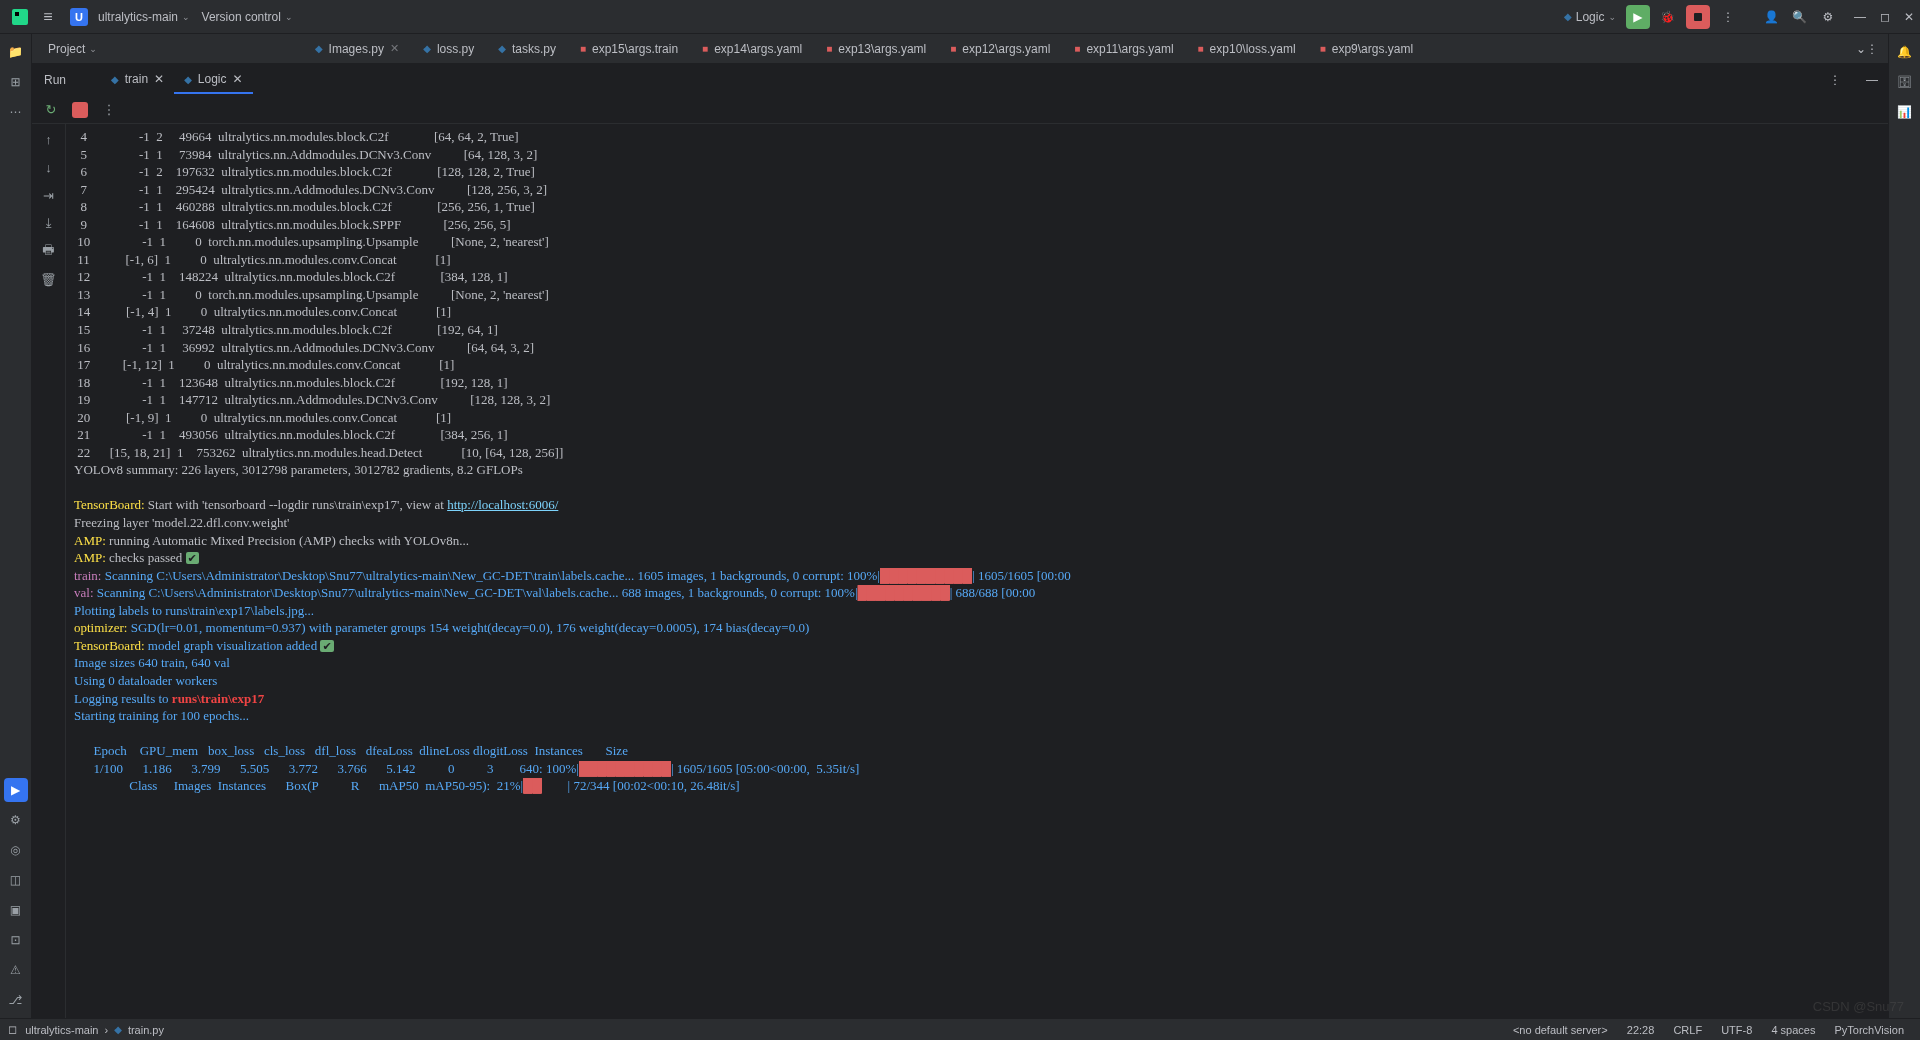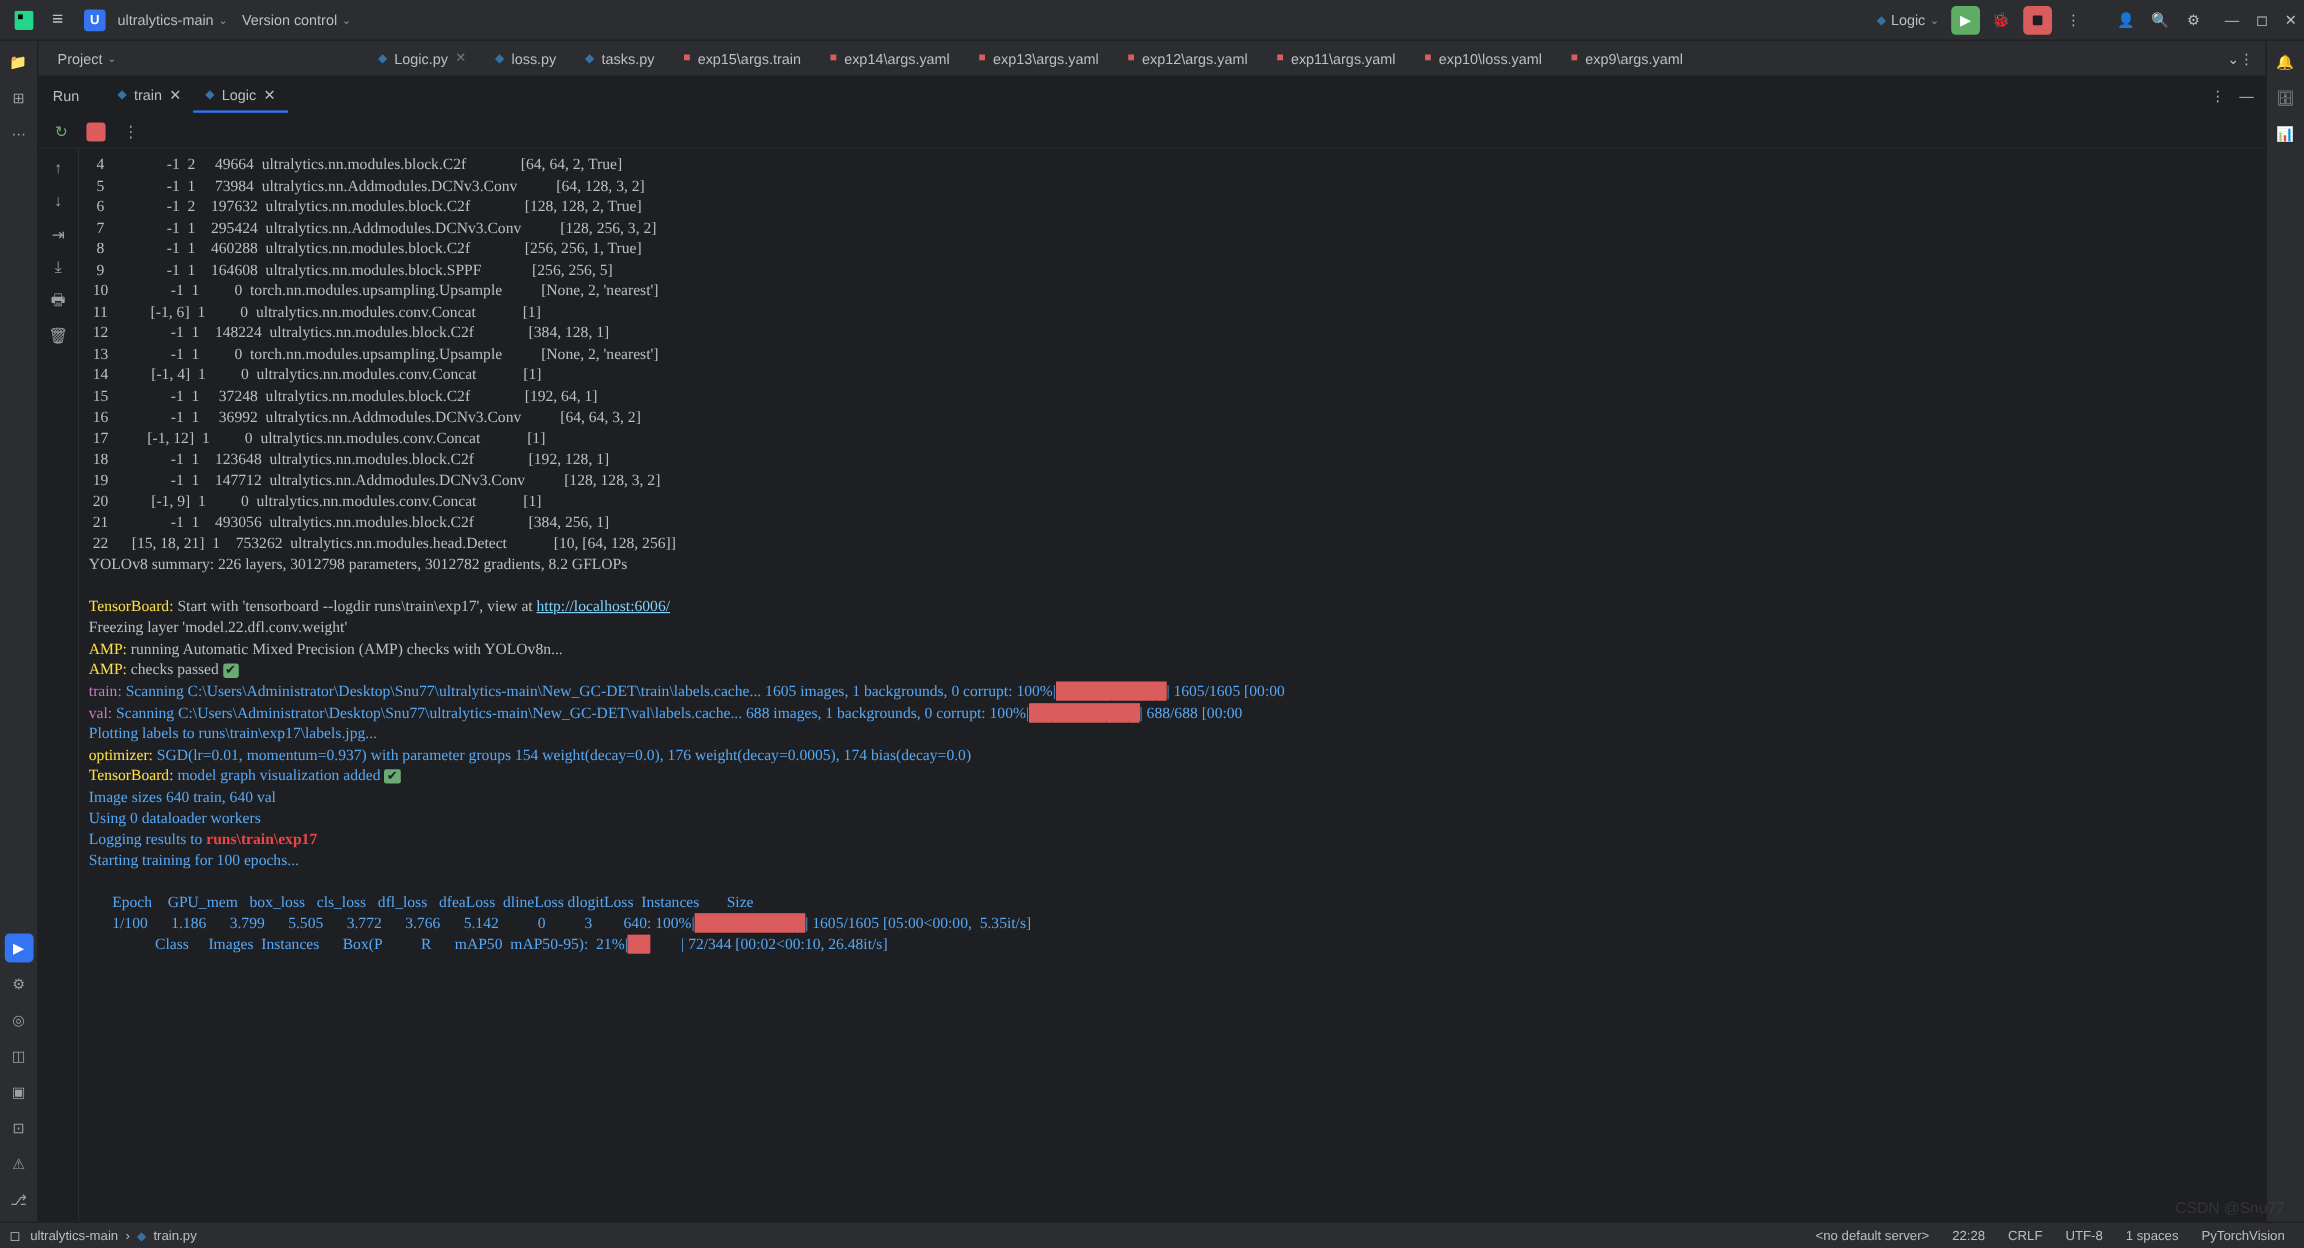--- a/index.html
+++ b/index.html
@@ -23,21 +23,21 @@
 .leftbottom { margin-top:auto; display:flex; flex-direction:column; align-items:center; }
 
 .center { flex:1; display:flex; flex-direction:column; }
 .project-bar { height:30px; display:flex; align-items:center; background:#2b2d30; border-bottom:1px solid #1e1f22; padding:0 10px; }
 .editor-tabs { display:flex; align-items:center; flex:1; overflow:hidden; }
 .etab { display:flex; align-items:center; gap:6px; padding:0 12px; height:30px; cursor:pointer; font-size:12px; color:#bcbec4; }
 .etab .close { opacity:.5; font-size:11px; }
 .py-icon { color:#3572A5; font-size:10px; }
 .yaml-icon { color:#db5c5c; font-size:10px; }
 
-.run-tabs { height:32px; display:flex; align-items:center; background:#1e1f22; padding:0 10px; gap:12px; }
+.run-tabs { height:32px; display:flex; align-items:center; background:#1e1f22; padding:0 10px; gap:25px; }
 .rtab { padding:6px 10px; cursor:pointer; display:flex; align-items:center; gap:6px; border-bottom:2px solid transparent; font-size:12px; }
 .rtab.active { border-bottom-color:#3574f0; }
 .run-label { font-weight:500; margin-right:8px; padding:0 2px; }
 
 .gutter-row { display:flex; flex:1; overflow:hidden; }
 .run-gutter { width:34px; background:#1e1f22; display:flex; flex-direction:column; align-items:center; padding-top:6px; gap:10px; border-right:1px solid #2b2d30; }
 .run-gutter .g-icon { width:18px; height:18px; display:flex; align-items:center; justify-content:center; cursor:pointer; color:#9aa0a6; font-size:13px; }
 .run-gutter .stop-badge { width:16px; height:16px; background:#db5c5c; border-radius:3px; display:flex; align-items:center; justify-content:center; }
 
 .console { flex:1; background:#1e1f22; overflow:auto; font-family:Liberation Serif, serif; font-size:13px; line-height:1.35; padding:4px 8px 24px 8px; white-space:pre; color:#bcbec4; }
@@ -123,21 +123,21 @@
   <div class="center">
     <div class="project-bar">
       <div class="topbar-item">
           <span>Project</span>
           <span class="chev">⌄</span>
         </div>
       <div style="width:200px"></div>
       <div class="editor-tabs" id="etabs">
           <div class="etab">
             <span class="py-icon">◆</span>
-            <span>Logic.py</span>
+            <span>Images.py</span>
             <span class="close">✕</span>
           </div>
           <div class="etab">
             <span class="py-icon">◆</span>
             <span>loss.py</span>
           </div>
           <div class="etab">
             <span class="py-icon">◆</span>
             <span>tasks.py</span>
           </div>
@@ -267,17 +267,17 @@
     <span>›</span>
     <span class="py-icon">◆</span>
     <span>train.py</span>
   </div>
   <div class="spacer"></div>
   <div class="status-right">
     <span>&lt;no default server&gt;</span>
     <span>22:28</span>
     <span>CRLF</span>
     <span>UTF-8</span>
-    <span>1 spaces</span>
+    <span>4 spaces</span>
     <span>PyTorchVision</span>
   </div>
 </div>
 <div class="watermark">CSDN @Snu77</div>
 
 </body></html>

